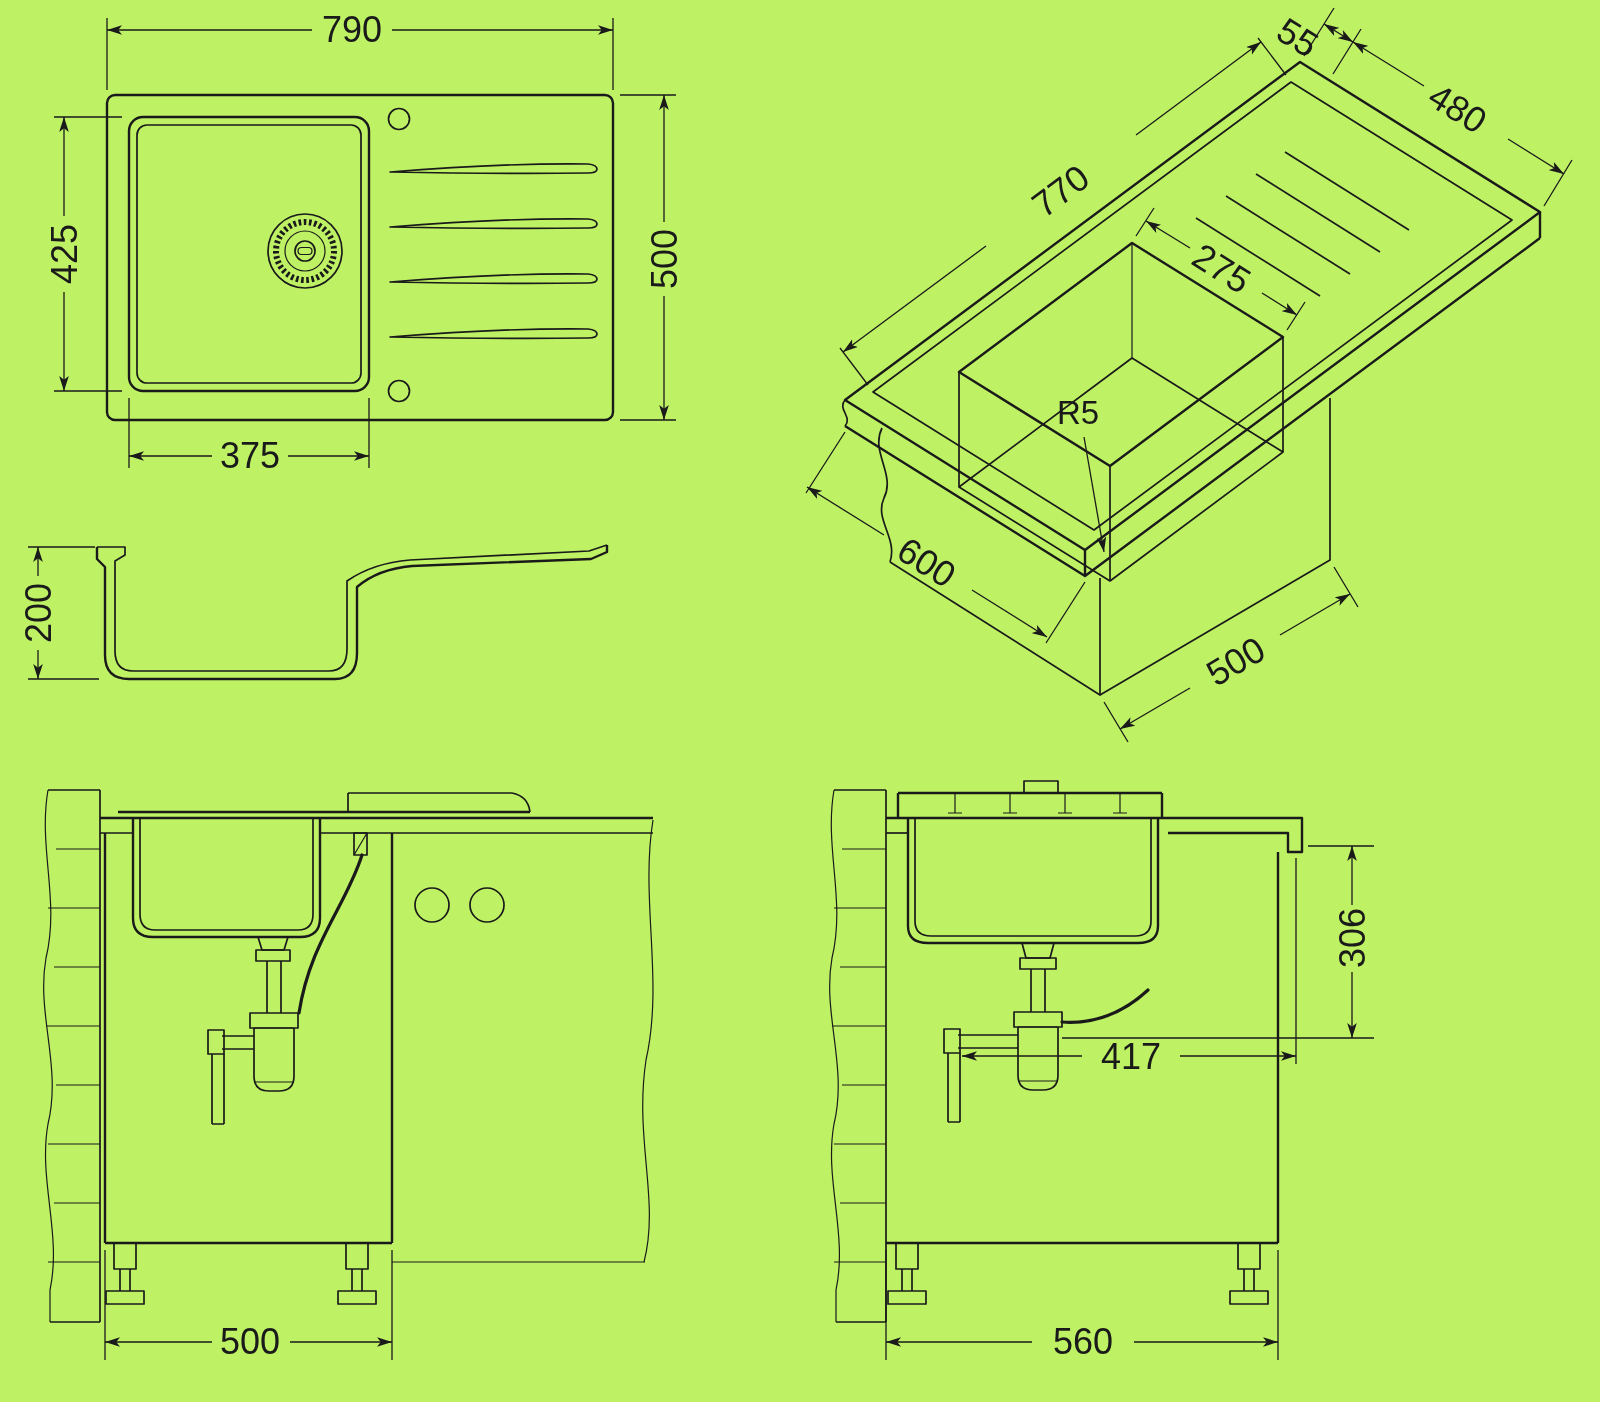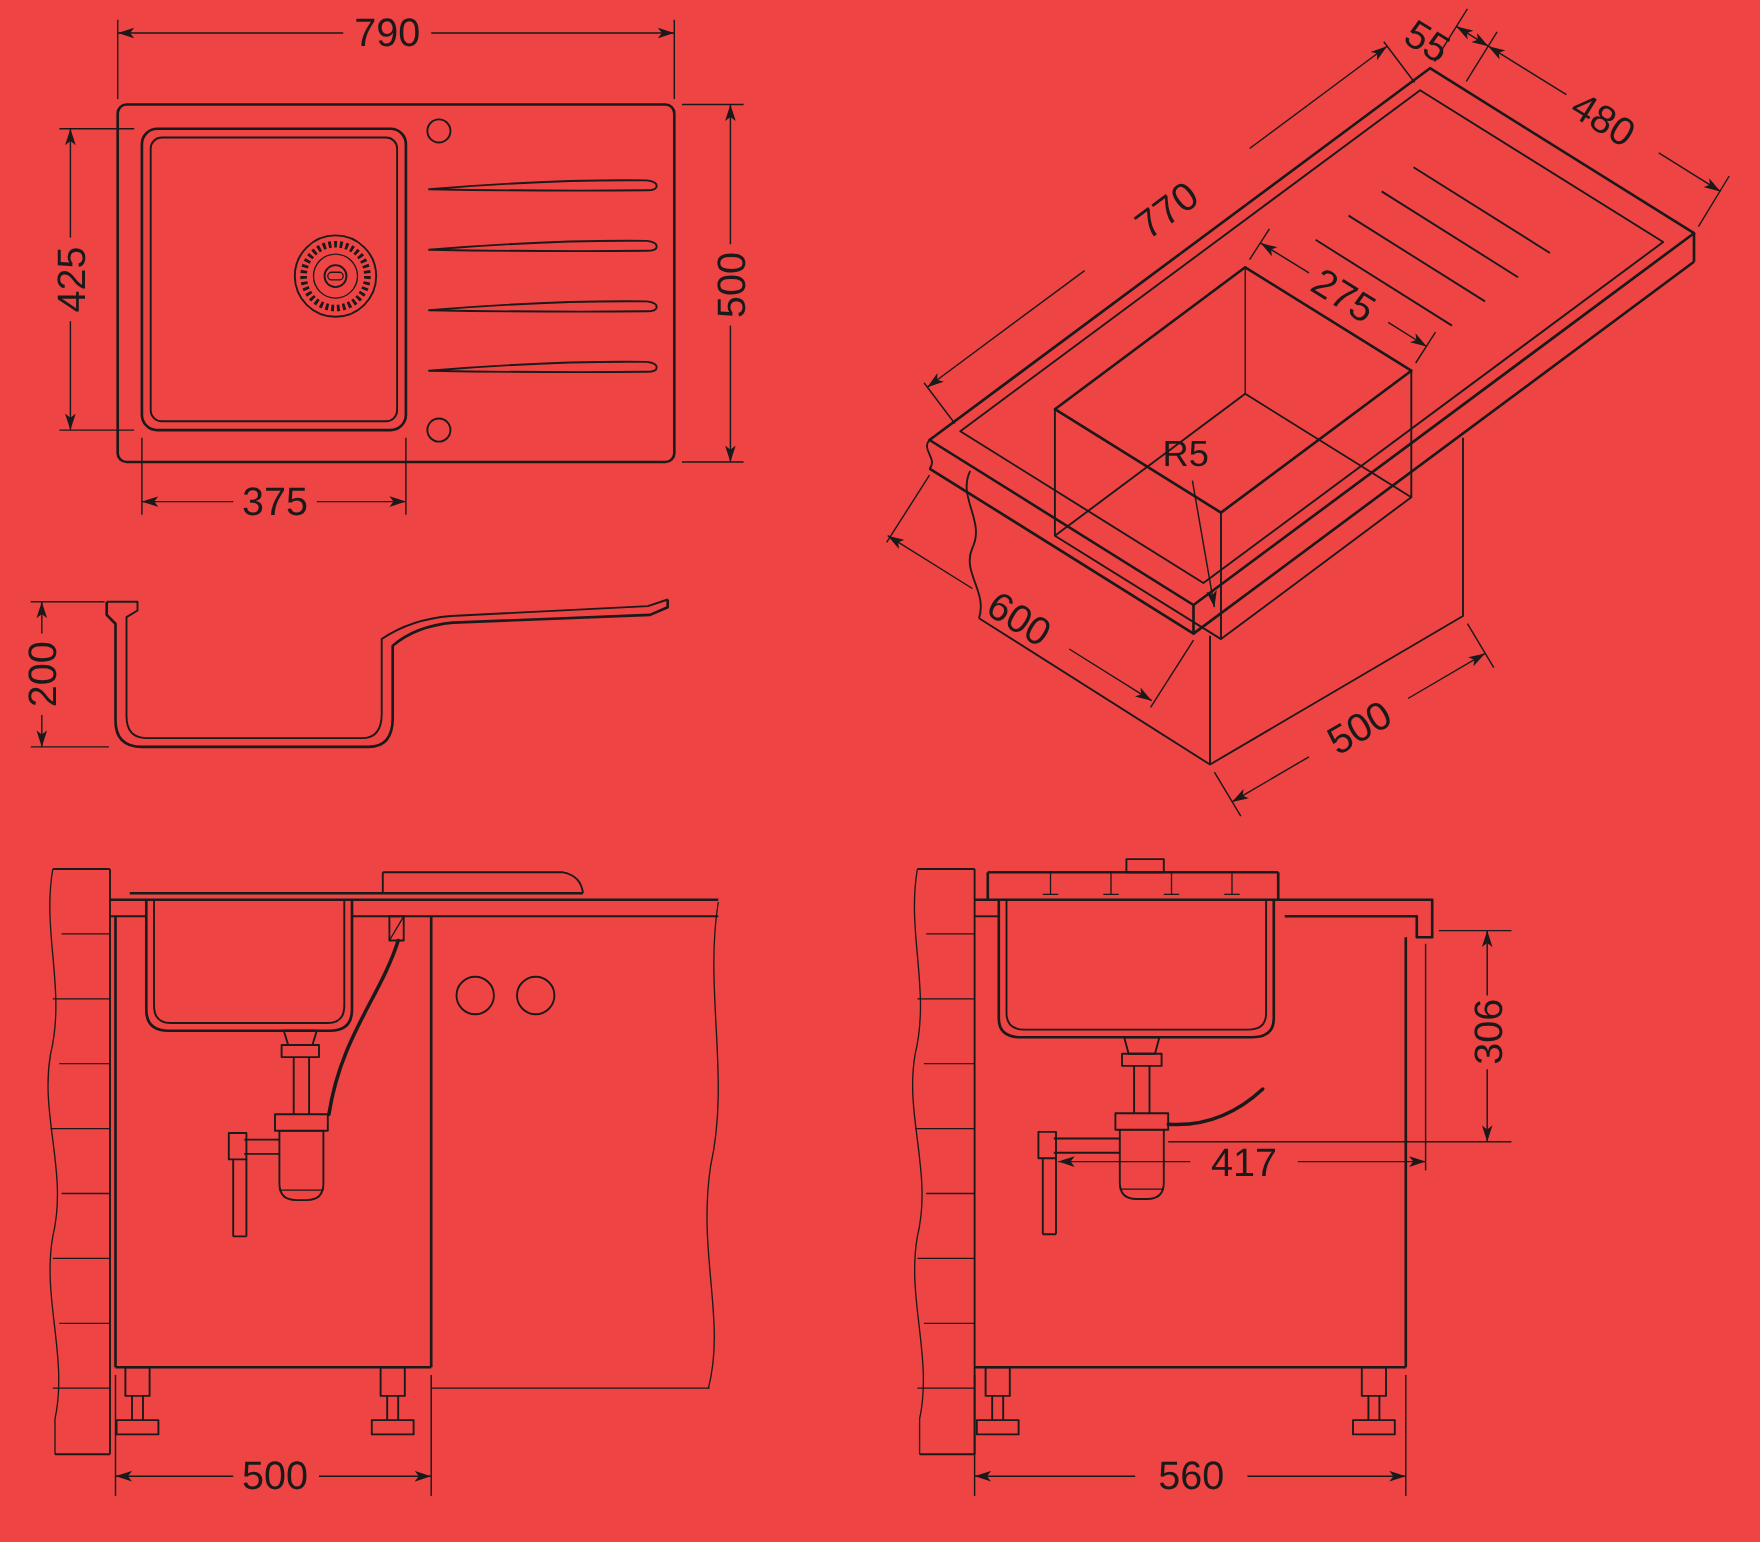--- a/index.html
+++ b/index.html
@@ -1,16 +1,16 @@
 <!DOCTYPE html>
 <html><head>
 <meta charset="utf-8">
 <style>
   html,body{margin:0;padding:0;background:#ffffff;}
-  .page{width:1600px;height:1402px;background:#ef4444;position:relative;}
+  .page{width:1600px;height:1402px;background:#bef264;position:relative;}
   svg{display:block;}
   .s-bold{stroke:#1a1a1a;stroke-width:2.4;fill:none;stroke-linejoin:round;}
   .s-med{stroke:#1a1a1a;stroke-width:1.7;fill:none;stroke-linejoin:round;}
   .s-thin{stroke:#1a1a1a;stroke-width:1.2;fill:none;}
   .s-dim{stroke:#1a1a1a;stroke-width:1.3;fill:none;}
   .knurl{stroke:#1a1a1a;stroke-width:6;fill:none;stroke-dasharray:2.6 2.6;}
   .hose{stroke:#1a1a1a;stroke-width:3.2;fill:none;stroke-linecap:round;}
   .t-dim{font-family:"Liberation Sans",sans-serif;font-size:36px;fill:#1a1a1a;text-anchor:middle;}
   .t-sm{font-size:33px;}
 </style>

